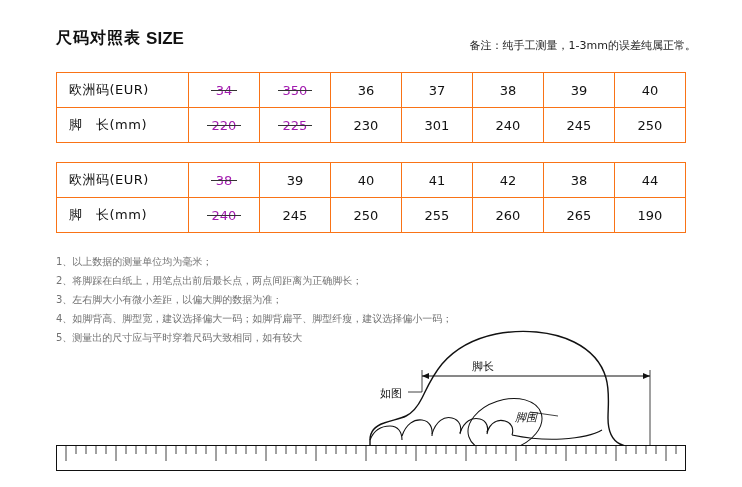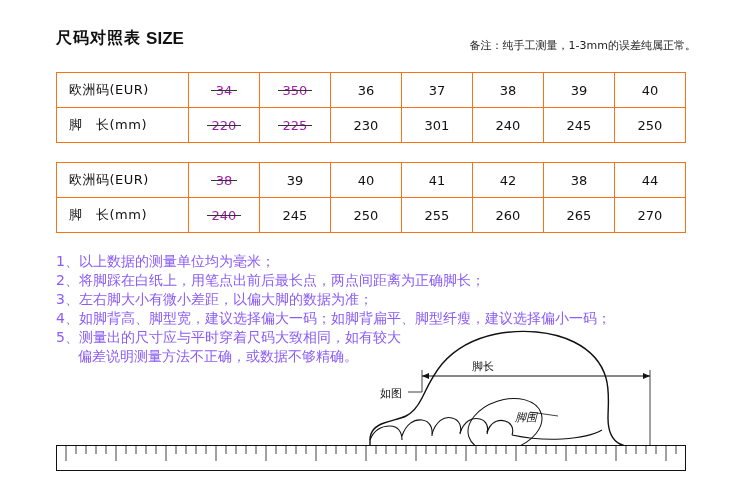--- a/index.html
+++ b/index.html
@@ -92,23 +92,23 @@
     right: -5px;
     top: 50%;
     border-top: 1px solid #333;
   }
   
   .notes {
     position: absolute;
     left: 56px;
     top: 252px;
     width: 470px;
-    font-size: 14px;
+    font-size: 10px;
     line-height: 19px;
-    color: #8b5cf6;
+    color: #737373;
   }
   .notes div {
     white-space: nowrap;
   }
   .notes div.indent {
     padding-left: 22px;
   }
   
   .diagram {
     position: absolute;
@@ -194,32 +194,31 @@
       <tr>
         <td class="label">
           <span class="lab-inner">脚　长(mm)</span>
         </td>
         <td><span class="strike">240</span></td>
         <td><span>245</span></td>
         <td><span>250</span></td>
         <td><span>255</span></td>
         <td><span>260</span></td>
         <td><span>265</span></td>
-        <td><span>270</span></td>
+        <td><span>190</span></td>
       </tr>
     </tbody>
   </table>
 
   <div class="notes">
     <div>1、以上数据的测量单位均为毫米；</div>
     <div>2、将脚踩在白纸上，用笔点出前后最长点，两点间距离为正确脚长；</div>
     <div>3、左右脚大小有微小差距，以偏大脚的数据为准；</div>
     <div>4、如脚背高、脚型宽，建议选择偏大一码；如脚背扁平、脚型纤瘦，建议选择偏小一码；</div>
     <div>5、测量出的尺寸应与平时穿着尺码大致相同，如有较大</div>
-    <div class="indent">偏差说明测量方法不正确，或数据不够精确。</div>
   </div>
 
   <div class="diagram">
     <svg width="390" height="140" viewBox="0 0 390 140">
 
       <path d="M40,128 L40,120 C40,112 45,106 54,103
                C62,100 70,99 76,96
                C84,92 88,86 92,78
                C97,68 102,56 112,44
                C124,30 142,19 166,14

